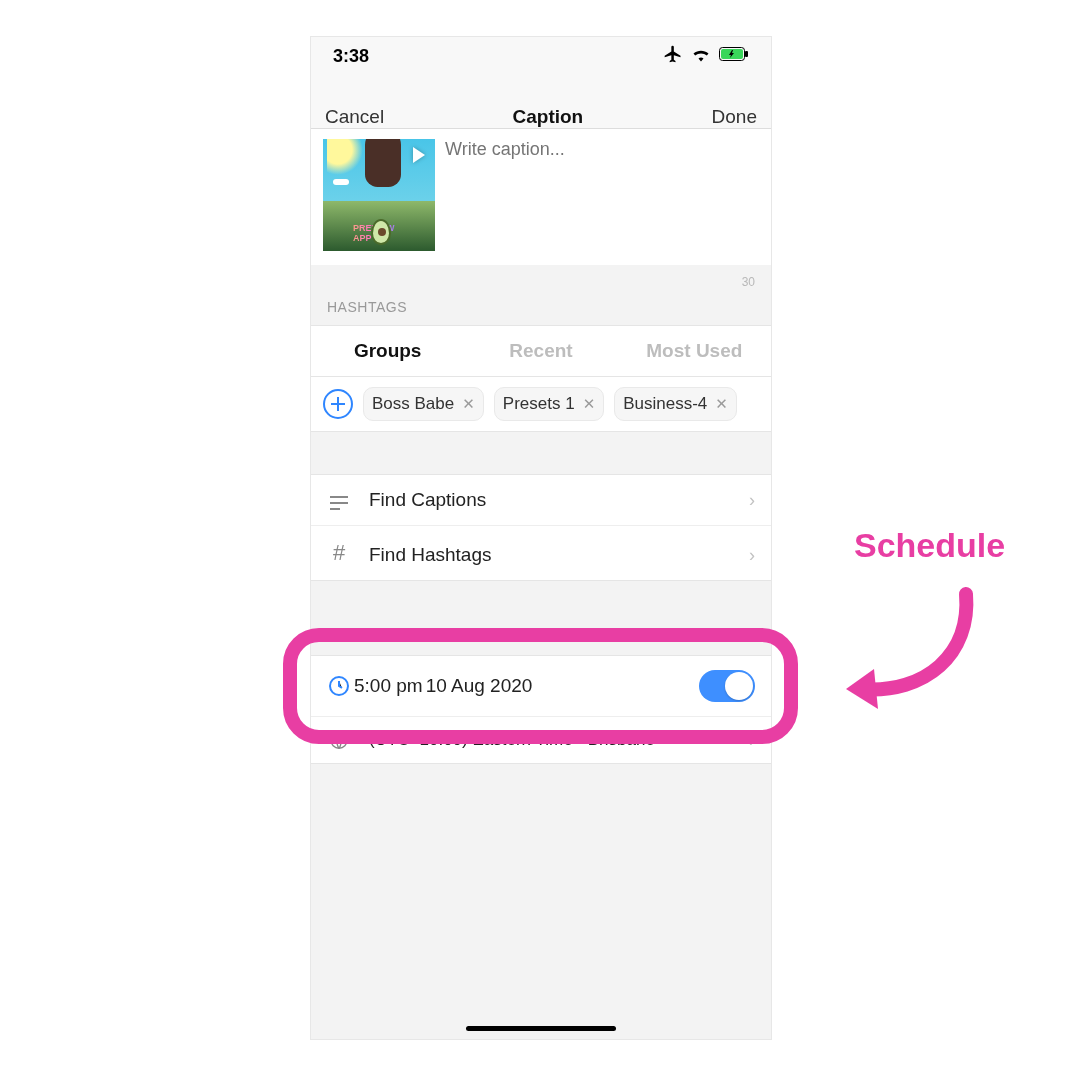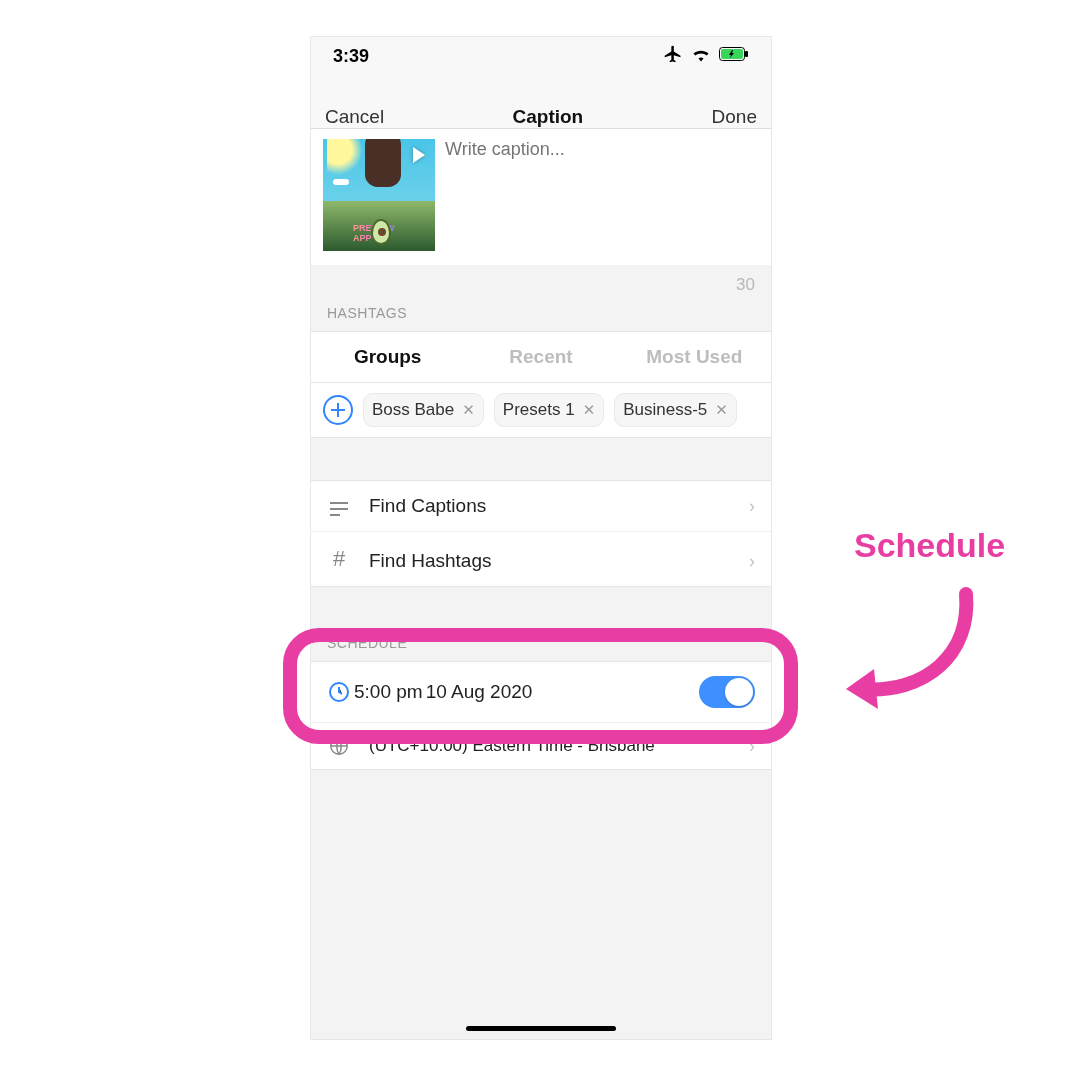--- a/index.html
+++ b/index.html
@@ -101,21 +101,21 @@
     font-size: 18px;
     color: #b6b6b6;
     background: transparent;
     font-family: inherit;
     resize: none;
   }
   .count-row {
     text-align: right;
     padding: 10px 16px 4px;
     color: #b8b8b8;
-    font-size: 17px;
+    font-size: 12px;
   }
   .section-label {
     padding: 6px 16px 10px;
     color: #999;
     font-size: 14px;
     letter-spacing: 0.5px;
   }
   .tabs {
     display: flex;
     background: #fff;
@@ -242,21 +242,21 @@
   }
   
   .tz-row { display:flex; align-items:center; padding:12px 16px; gap:18px; border-top:1px solid #eee; color:#222;}
 </style>
 </head>
 <body>
 
 <div class="phone">
 
   <div class="status-bar">
-    <div class="status-time">3:39</div>
+    <div class="status-time">3:38</div>
     <div class="status-right">
       <span>
         <svg width="20" height="20" viewBox="0 0 24 24">
             <path fill="#000" d="M21 16v-2l-8-5V3.5a1.5 1.5 0 0 0-3 0V9l-8 5v2l8-2.5V19l-2 1.5V22l3.5-1 3.5 1v-1.5L13 19v-5.5l8 2.5z"></path>
           </svg>
       </span>
       <span>
         <svg width="20" height="16" viewBox="0 0 24 18">
             <path fill="#000" d="M12 18l3-3.6c-1.7-1.5-4.3-1.5-6 0L12 18zM3 8.4l2 2.4c3.9-3.4 10.1-3.4 14 0l2-2.4C15.7 3.8 8.3 3.8 3 8.4z"></path>
           </svg>
@@ -308,21 +308,21 @@
     </div>
     <div class="chip">
       <span>Boss Babe</span>
       <span class="x">✕</span>
     </div>
     <div class="chip">
       <span>Presets 1</span>
       <span class="x">✕</span>
     </div>
     <div class="chip">
-      <span>Business-5</span>
+      <span>Business-4</span>
       <span class="x">✕</span>
     </div>
   </div>
 
   <div class="spacer"></div>
 
   <div class="list">
     <div class="row">
       <span class="row-icon">
         <svg width="20" height="16" viewBox="0 0 20 16">

